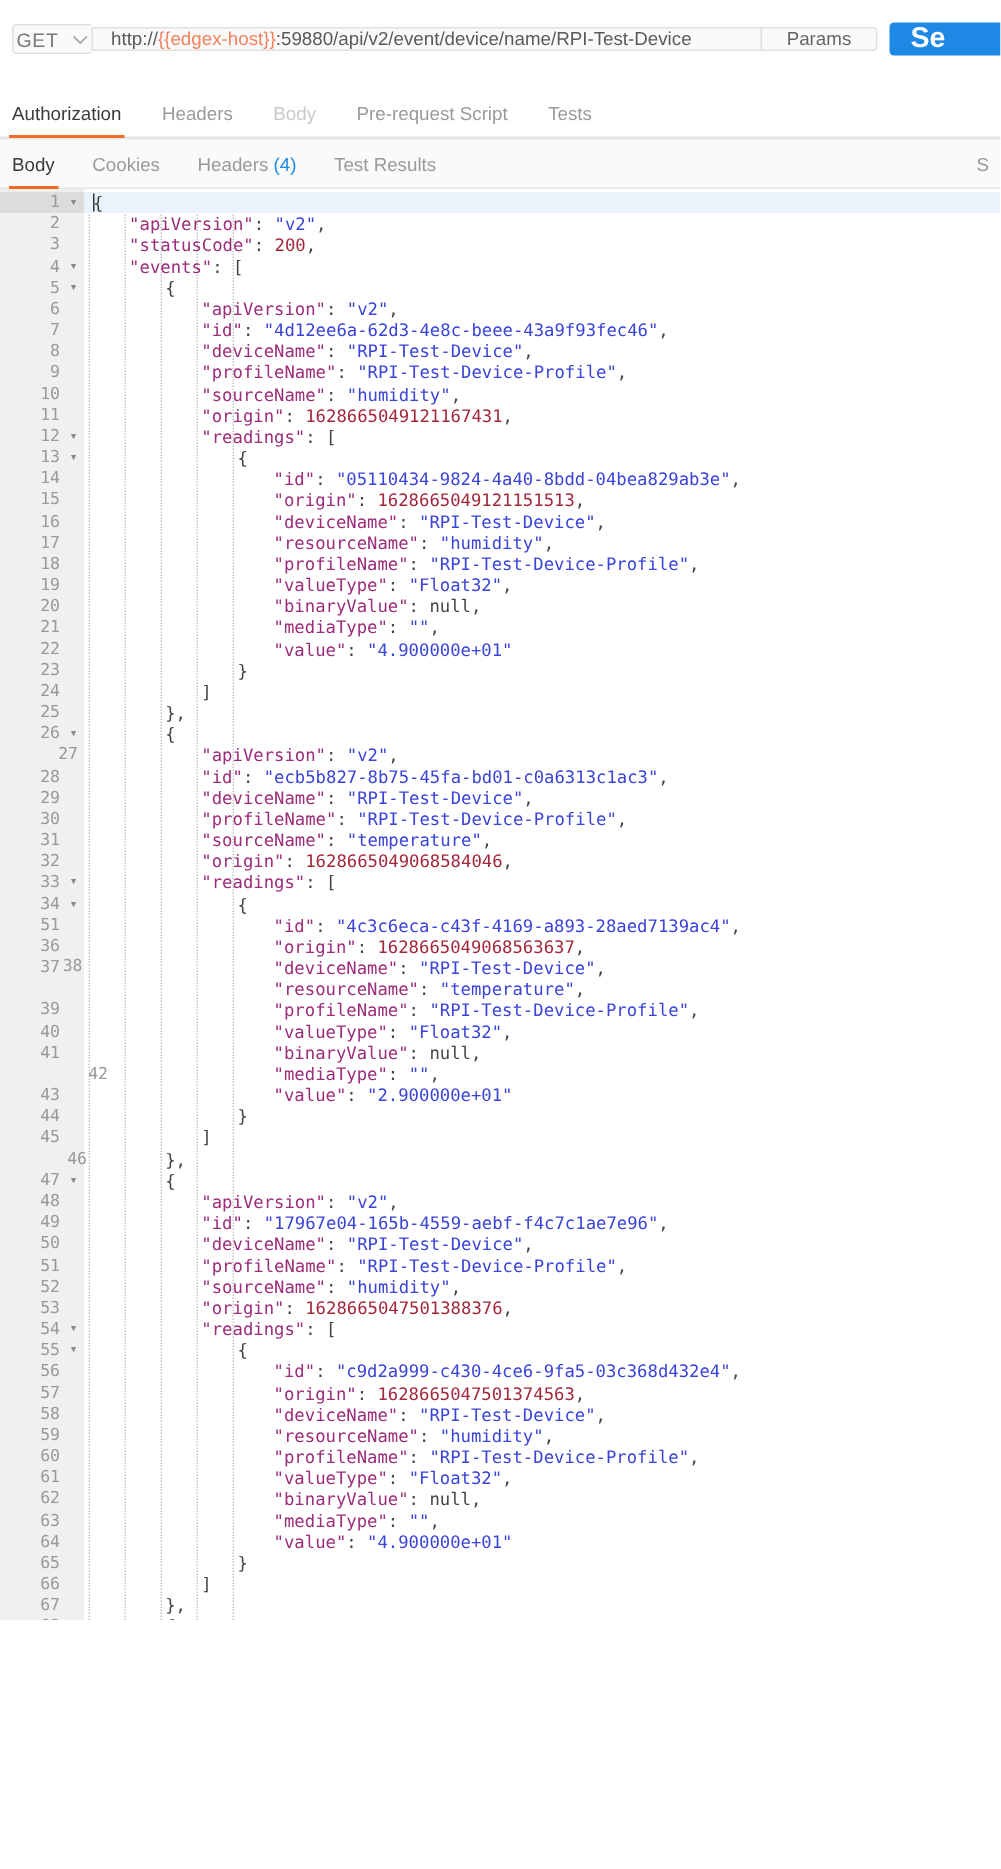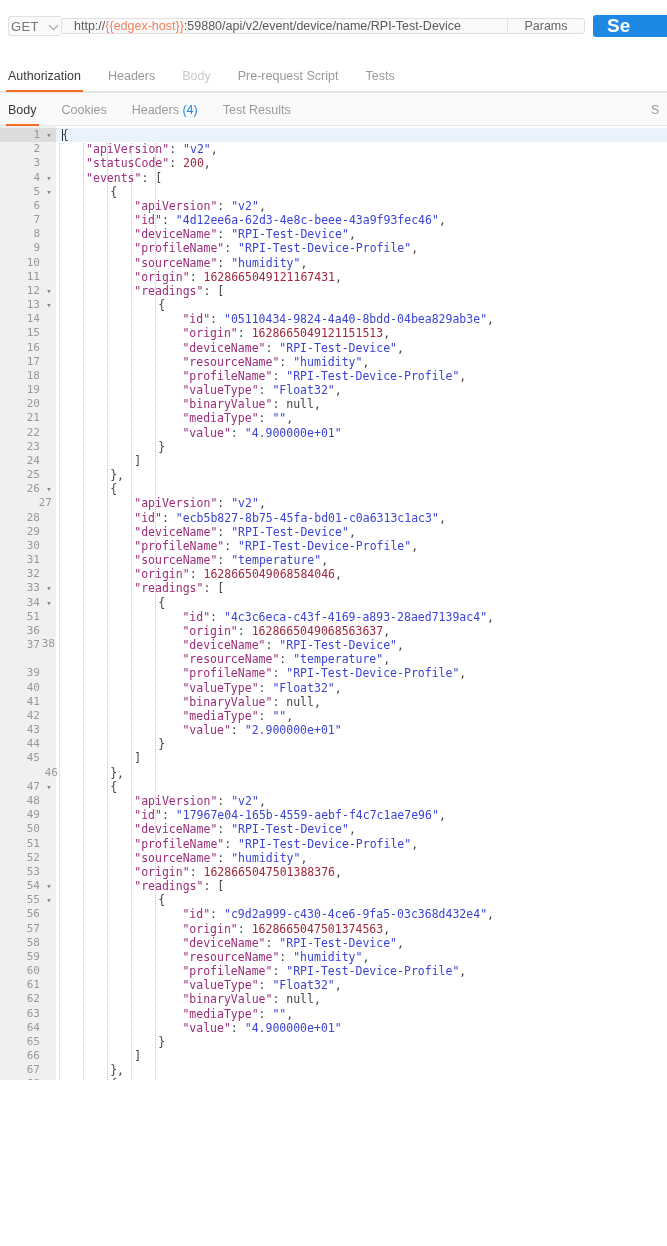--- a/index.html
+++ b/index.html
@@ -310,21 +310,21 @@
       <div class="ln" style="top: 512.12px;">37</div>
       <div class="code-line" style="top: 512.12px; padding-left: 126.4px;"><span class="k">"deviceName"</span><span class="p">: </span><span class="s">"RPI-Test-Device"</span><span class="p">,</span></div>
       <div class="ln" style="top: 511px; margin-left: 15px;">38</div>
       <div class="code-line" style="top: 526.29px; padding-left: 126.4px;"><span class="k">"resourceName"</span><span class="p">: </span><span class="s">"temperature"</span><span class="p">,</span></div>
       <div class="ln" style="top: 540.46px;">39</div>
       <div class="code-line" style="top: 540.46px; padding-left: 126.4px;"><span class="k">"profileName"</span><span class="p">: </span><span class="s">"RPI-Test-Device-Profile"</span><span class="p">,</span></div>
       <div class="ln" style="top: 554.63px;">40</div>
       <div class="code-line" style="top: 554.63px; padding-left: 126.4px;"><span class="k">"valueType"</span><span class="p">: </span><span class="s">"Float32"</span><span class="p">,</span></div>
       <div class="ln" style="top: 568.8px;">41</div>
       <div class="code-line" style="top: 568.8px; padding-left: 126.4px;"><span class="k">"binaryValue"</span><span class="p">: null,</span></div>
-      <div class="ln" style="top: 582.97px;">42</div>
+      <div class="ln" style="top: 582.97px; margin-left: 32px;">42</div>
       <div class="code-line" style="top: 582.97px; padding-left: 126.4px;"><span class="k">"mediaType"</span><span class="p">: </span><span class="s">""</span><span class="p">,</span></div>
       <div class="ln" style="top: 597.14px;">43</div>
       <div class="code-line" style="top: 597.14px; padding-left: 126.4px;"><span class="k">"value"</span><span class="p">: </span><span class="s">"2.900000e+01"</span></div>
       <div class="ln" style="top: 611.31px;">44</div>
       <div class="code-line" style="top: 611.31px; padding-left: 102.32px;"><span class="p">}</span></div>
       <div class="ln" style="top: 625.48px;">45</div>
       <div class="code-line" style="top: 625.48px; padding-left: 78.24px;"><span class="p">]</span></div>
       <div class="ln" style="top: 639.65px; padding-left: 18px;">46</div>
       <div class="code-line" style="top: 639.65px; padding-left: 54.16px;"><span class="p">},</span></div>
       <div class="ln" style="top: 653.82px;">47</div>

